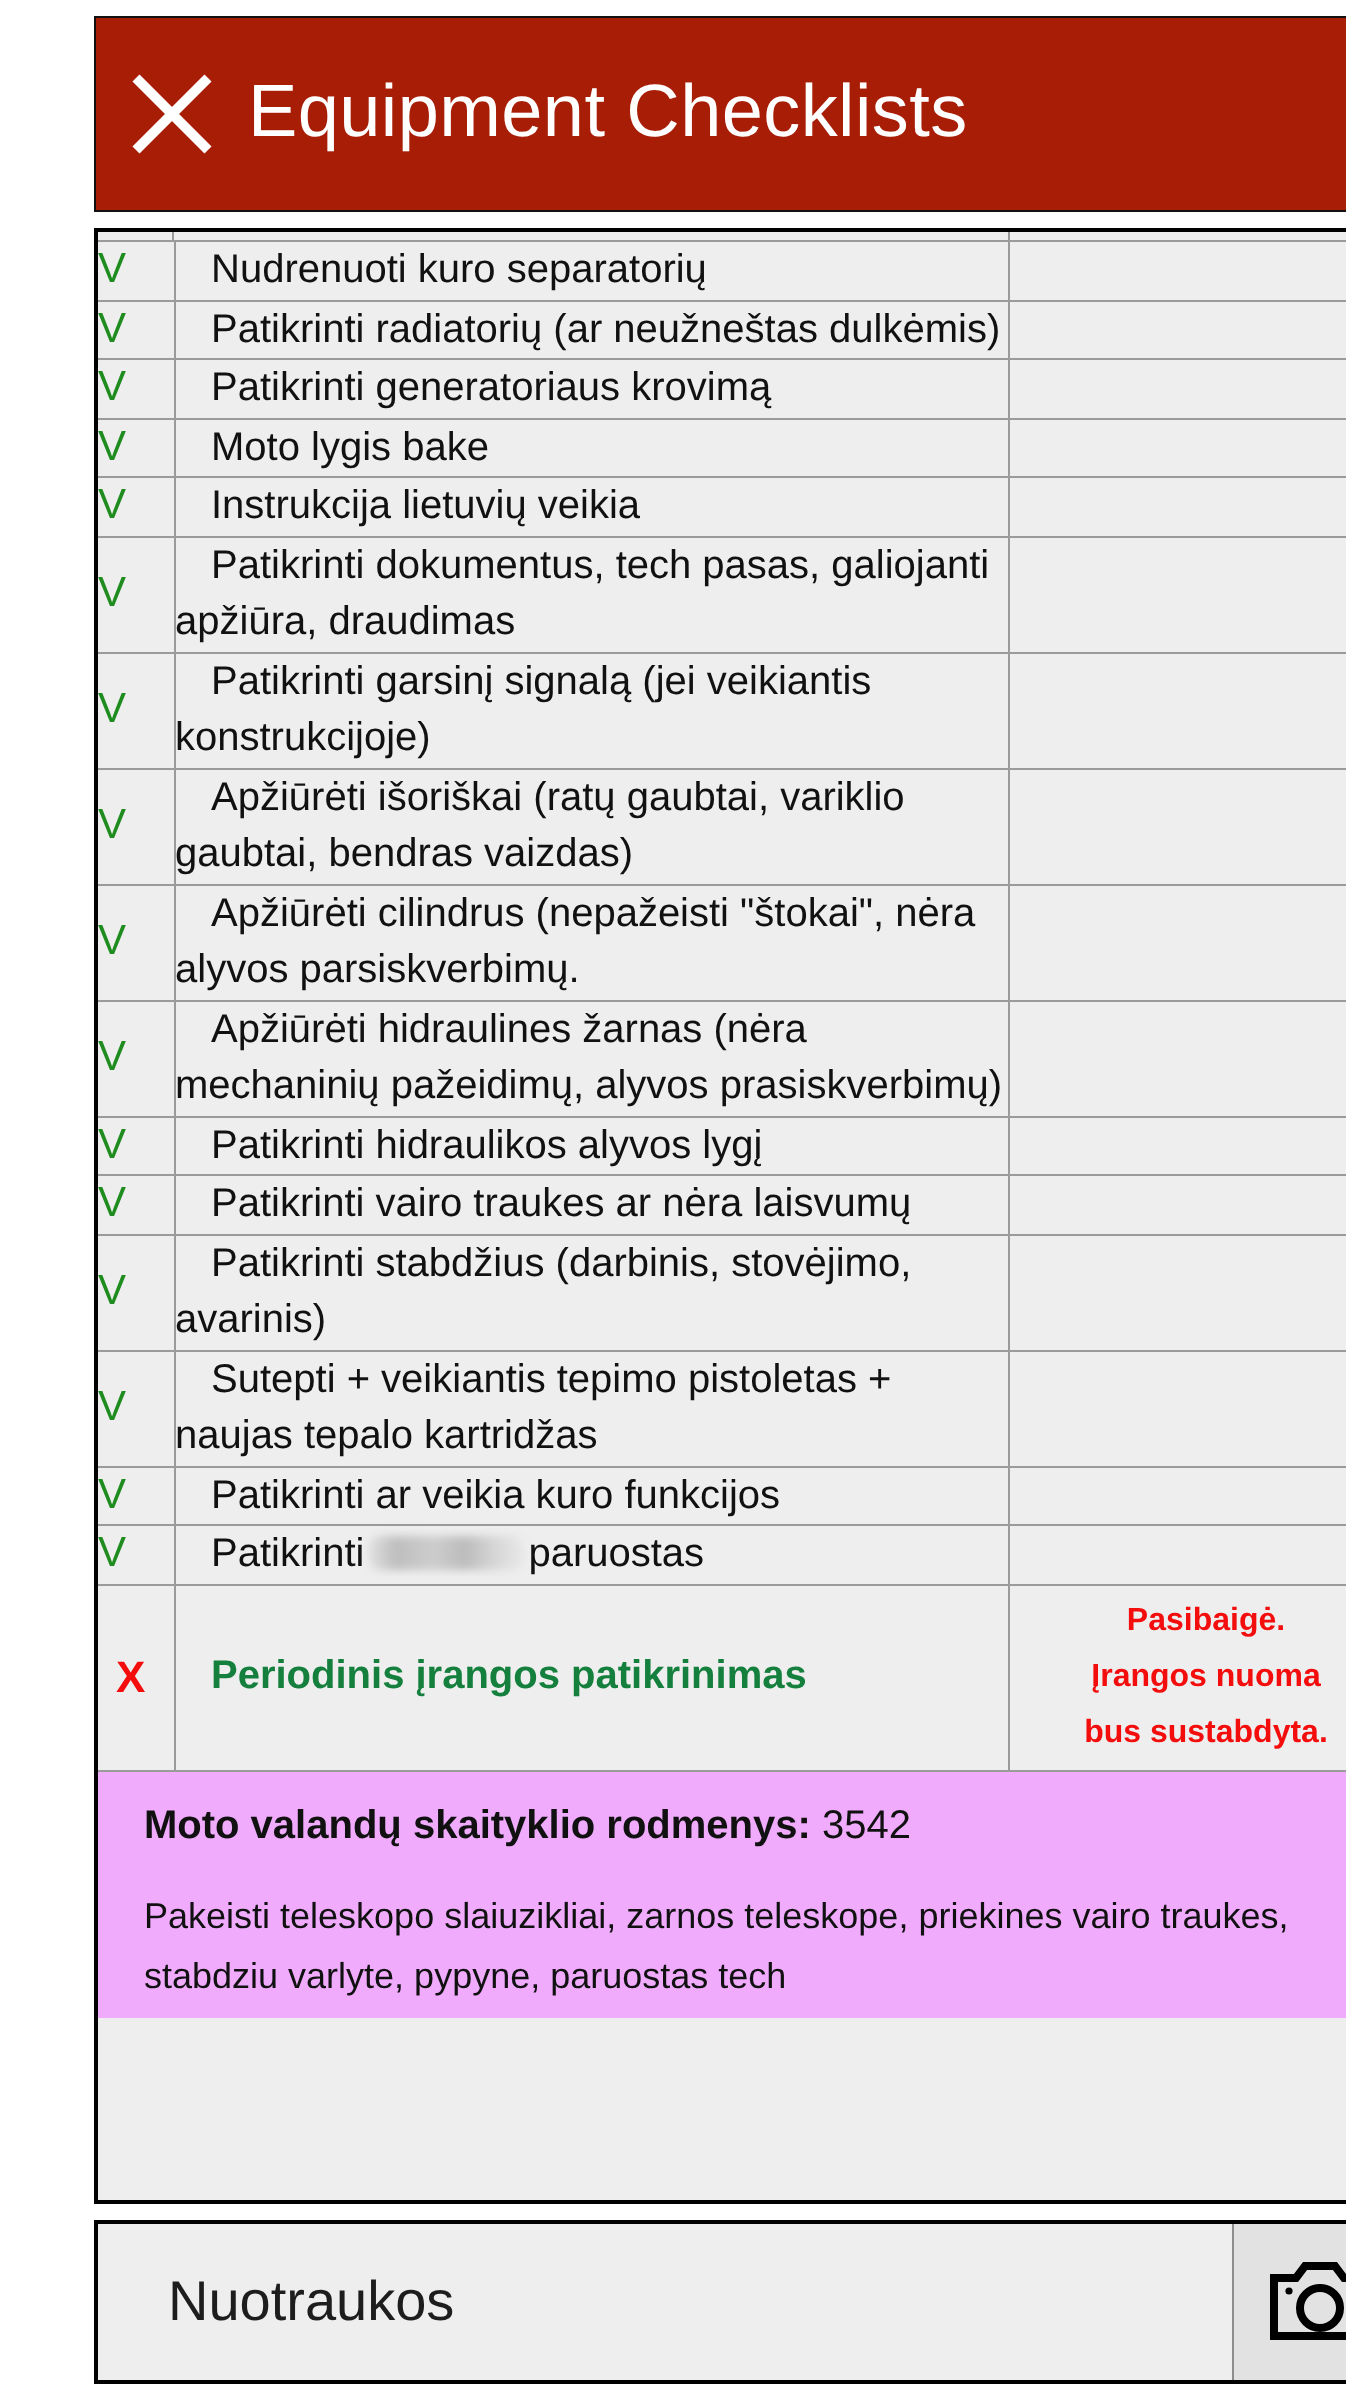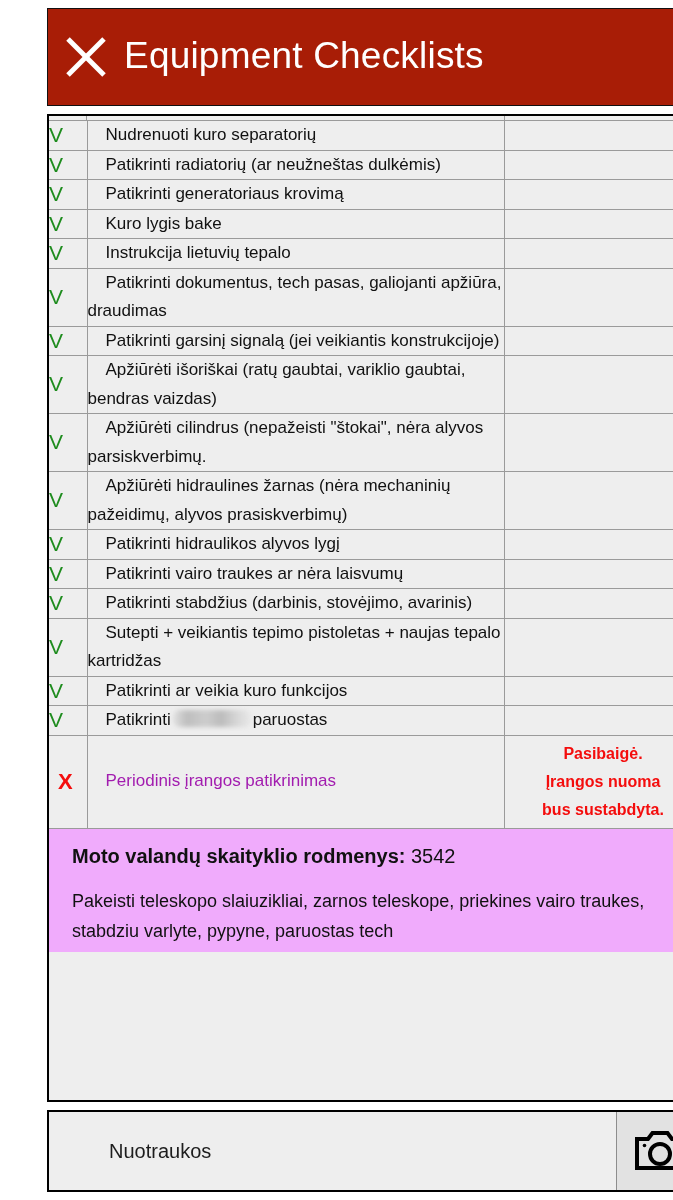--- a/index.html
+++ b/index.html
@@ -91,43 +91,43 @@
 
   td.mark {
     text-align: left;
     padding-left: 9px;
     font-size: 21px;
     line-height: 1.05;
     color: #1e8c1e;
     font-weight: 400;
   }
   td.task {
-    font-size: 17px;
+    font-size: 20px;
     line-height: 28.5px;
     color: #111111;
     padding: 1px 6px 3px 6px;
     text-indent: 18px;
     word-wrap: break-word;
   }
   td.note {
     font-size: 16px;
     line-height: 28px;
     padding: 2px 8px;
   }
 
   
   tr.alert td.mark {
     color: #f40d0d;
     font-weight: bold;
     font-size: 22px;
     padding-left: 9px;
   }
   tr.alert td.task {
-    color: #a21caf;
-    font-weight: normal;
+    color: #15803d;
+    font-weight: bold;
     text-indent: 18px;
   }
   tr.alert td.note {
     color: #f40d0d;
     font-weight: bold;
     text-align: center;
     line-height: 28px;
     padding: 4px 6px;
   }
 
@@ -170,22 +170,22 @@
     border: 2px solid #000000;
     background: #eeeeee;
     display: flex;
     align-items: stretch;
     flex: 0 0 auto;
   }
   .footer-label {
     flex: 1 1 auto;
     display: flex;
     align-items: center;
-    padding-left: 60px;
-    font-size: 20px;
+    padding-left: 35px;
+    font-size: 28px;
     color: #1d1d1d;
   }
   .camera-btn {
     width: 86px;
     border-left: 1px solid #8d8d8d;
     background: #e2e2e2;
     display: flex;
     align-items: center;
     justify-content: center;
     cursor: pointer;
@@ -235,26 +235,26 @@
               <td class="task">Patikrinti radiatorių (ar neužneštas dulkėmis)</td>
               <td class="note"></td>
             </tr>
             <tr>
               <td class="mark">V</td>
               <td class="task">Patikrinti generatoriaus krovimą</td>
               <td class="note"></td>
             </tr>
             <tr>
               <td class="mark">V</td>
-              <td class="task">Kuro lygis bake</td>
-              <td class="note"></td>
-            </tr>
-            <tr>
-              <td class="mark">V</td>
-              <td class="task">Instrukcija lietuvių tepalo</td>
+              <td class="task">Moto lygis bake</td>
+              <td class="note"></td>
+            </tr>
+            <tr>
+              <td class="mark">V</td>
+              <td class="task">Instrukcija lietuvių veikia</td>
               <td class="note"></td>
             </tr>
             <tr>
               <td class="mark">V</td>
               <td class="task">Patikrinti dokumentus, tech pasas, galiojanti apžiūra, draudimas</td>
               <td class="note"></td>
             </tr>
             <tr>
               <td class="mark">V</td>
               <td class="task">Patikrinti garsinį signalą (jei veikiantis konstrukcijoje)</td>

